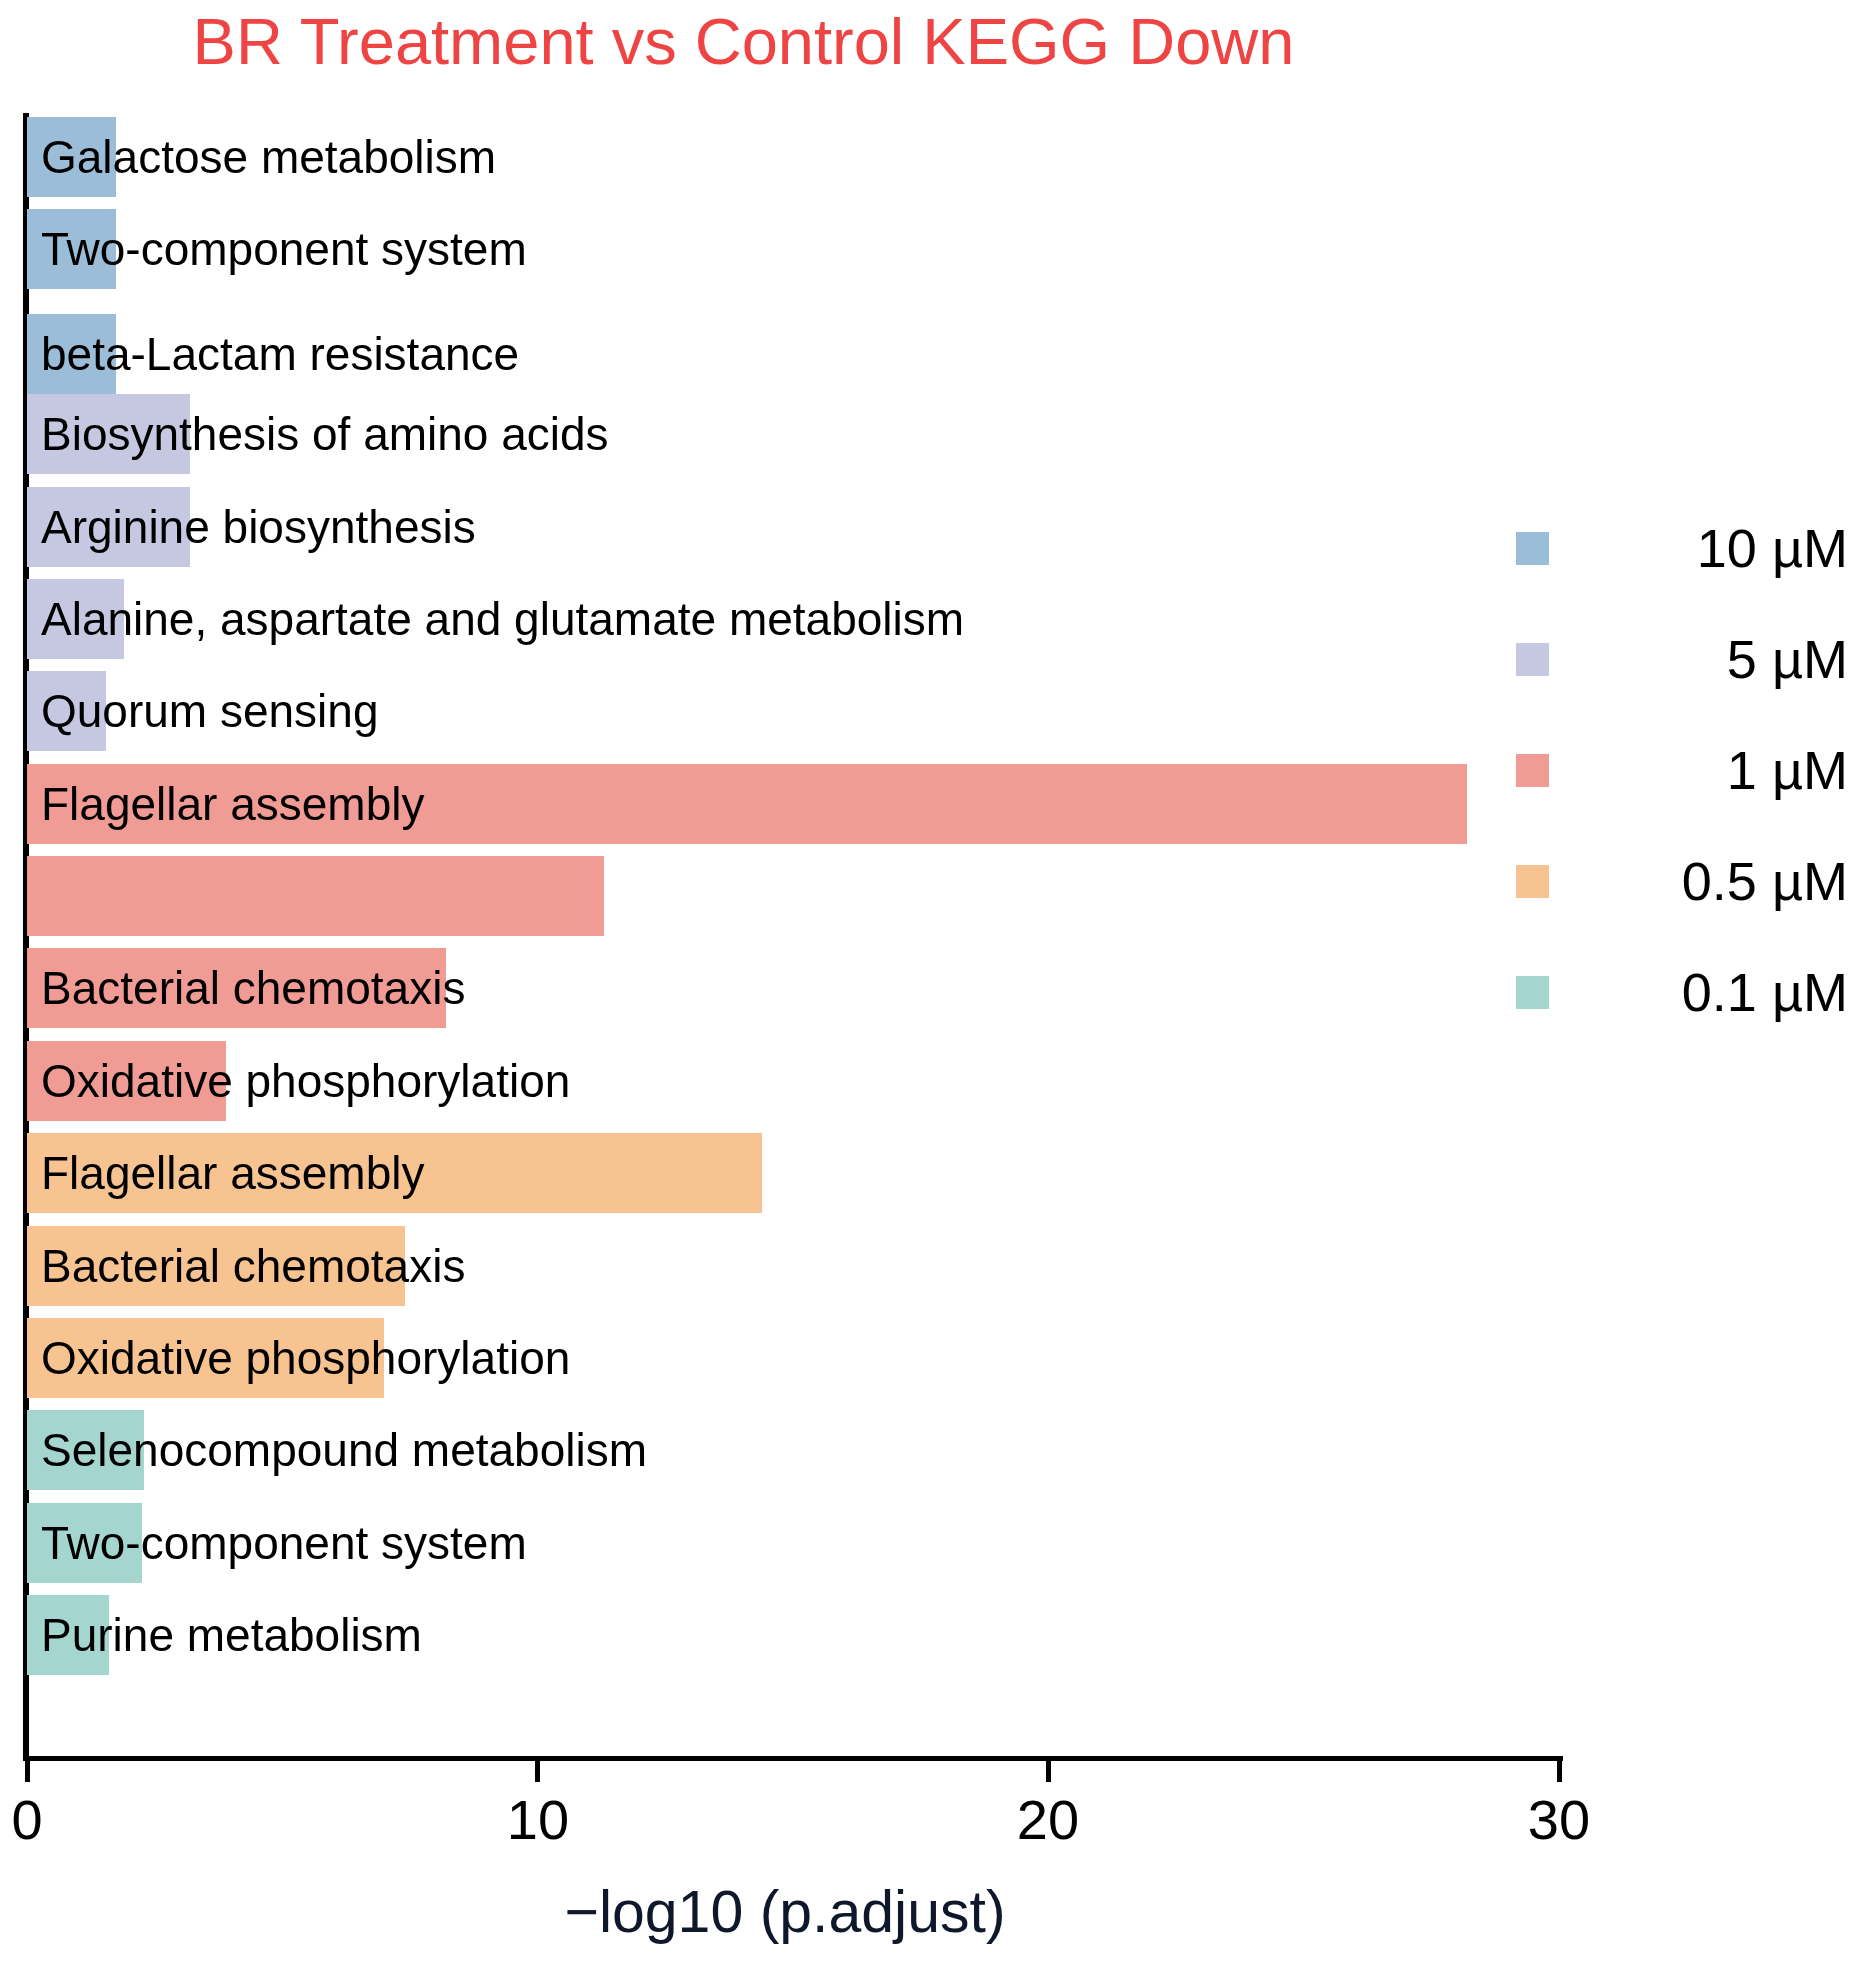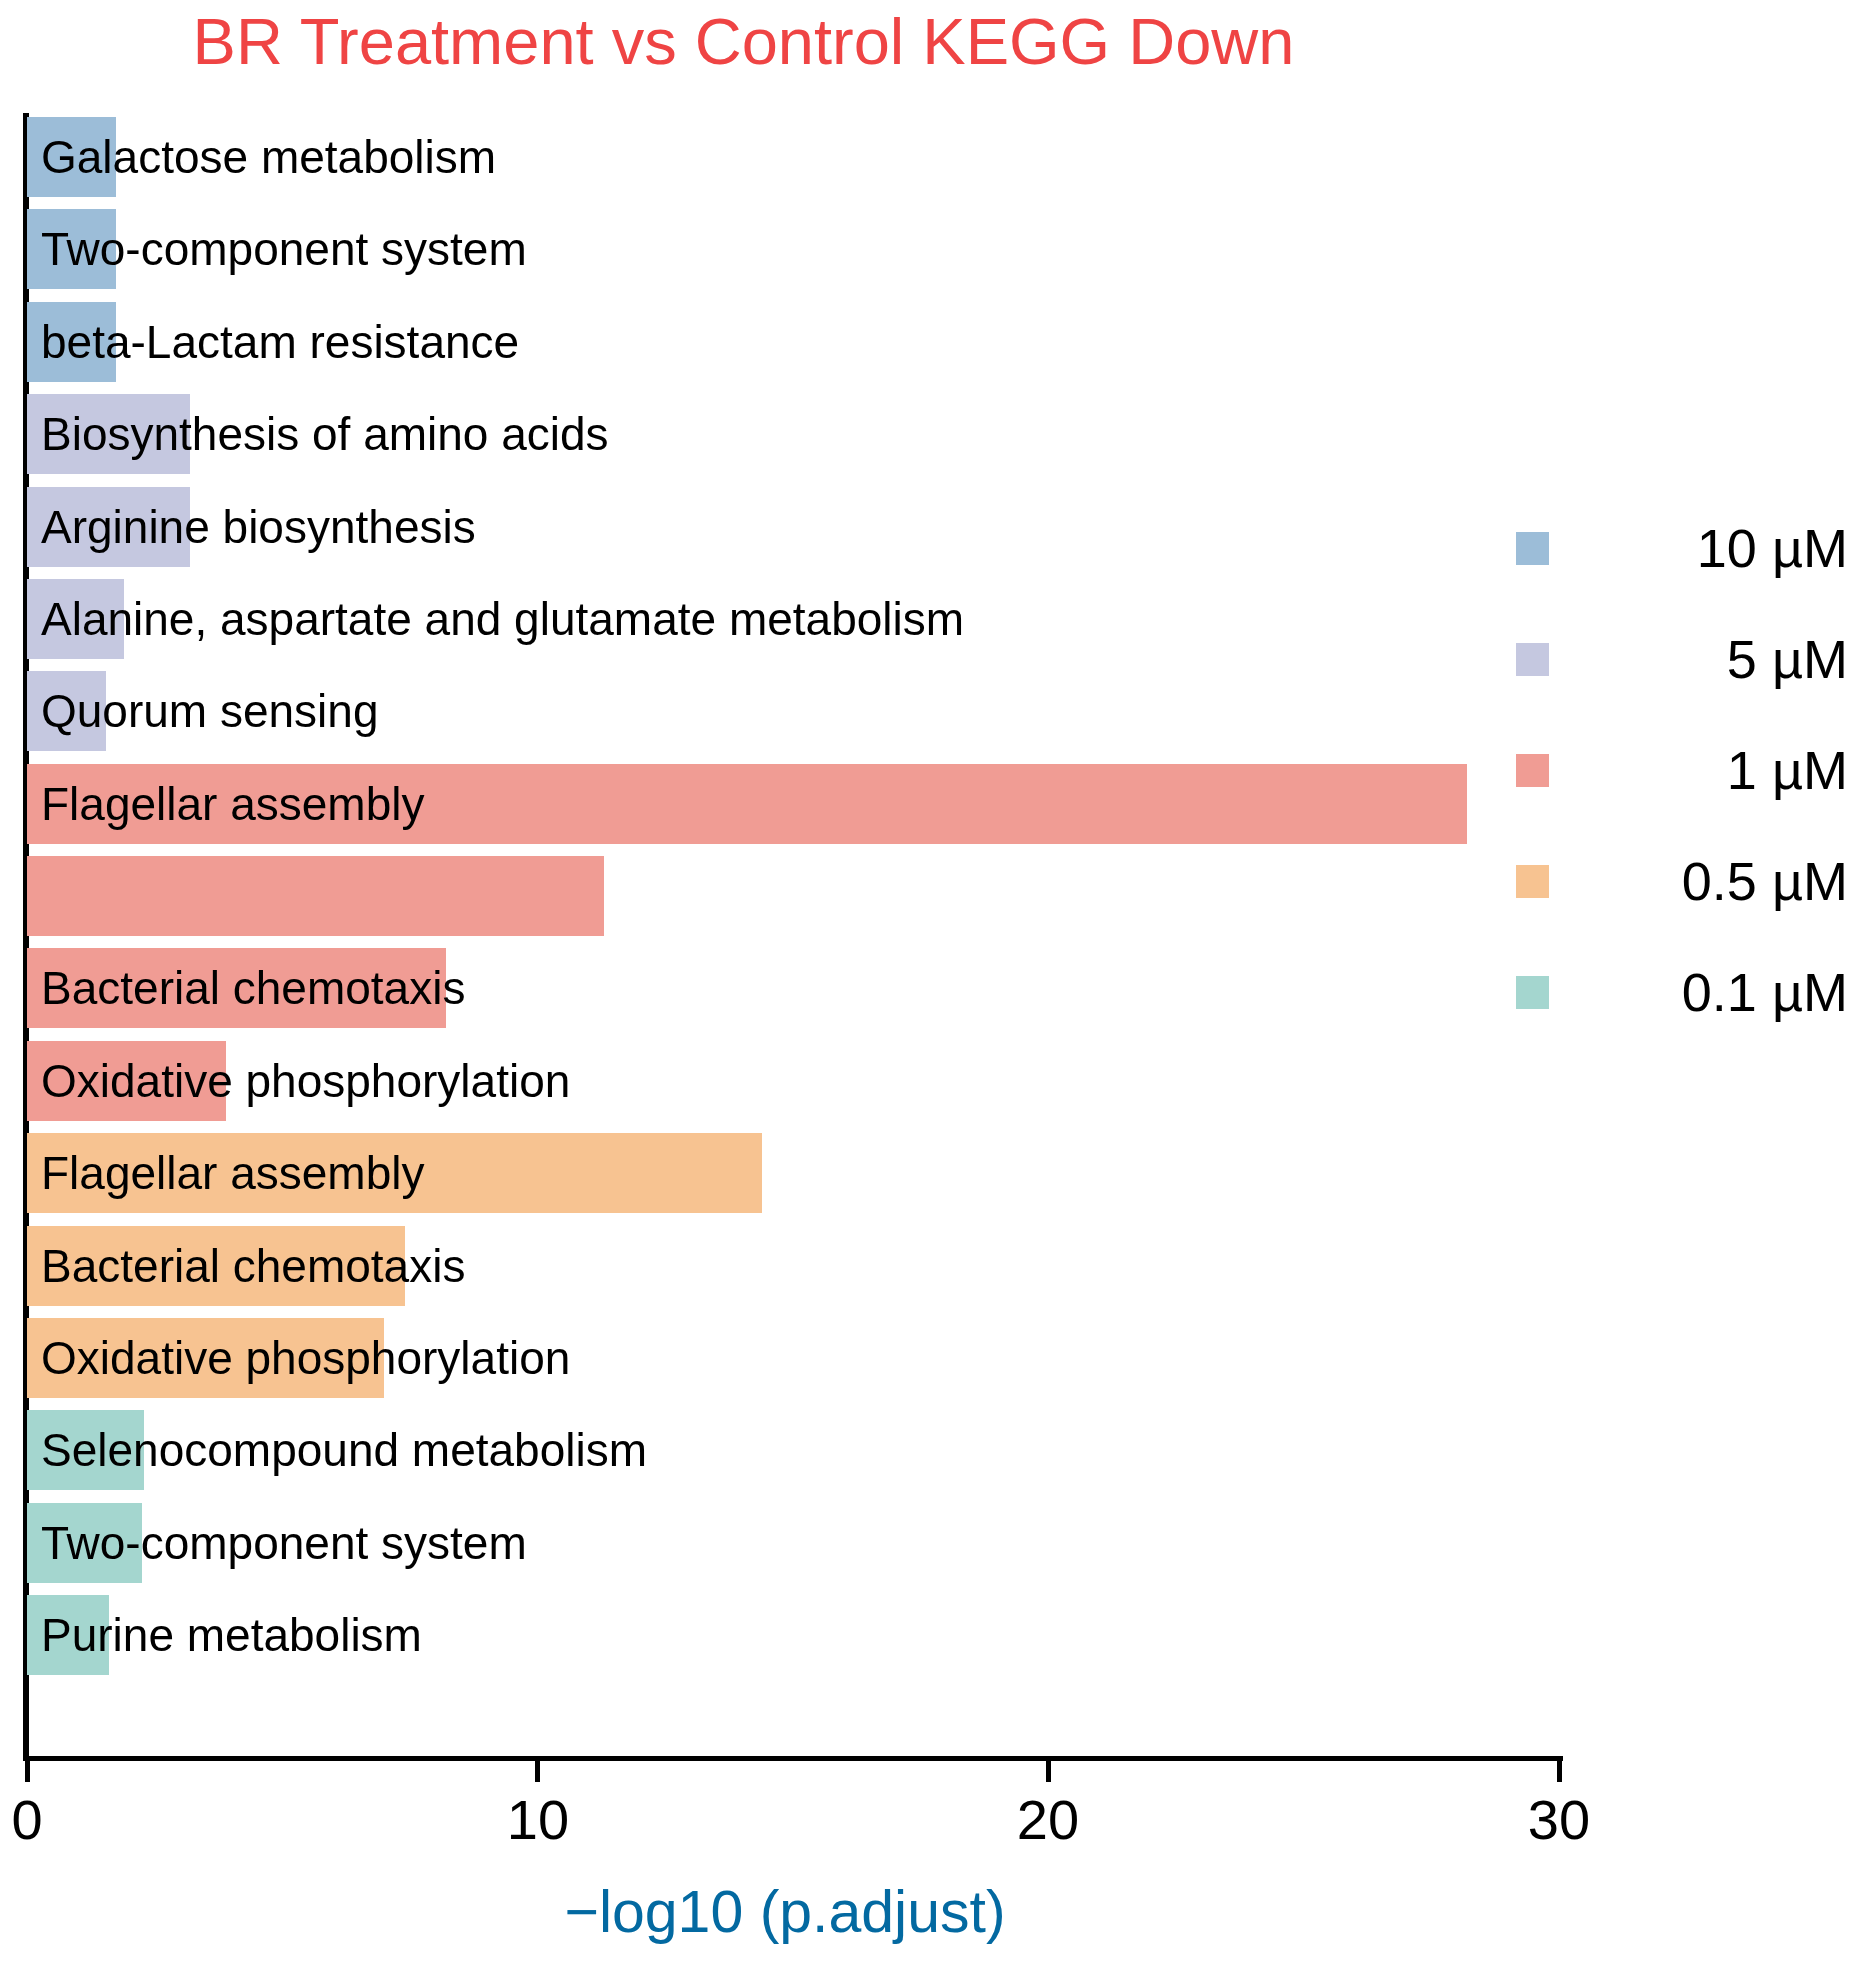--- a/index.html
+++ b/index.html
@@ -125,21 +125,21 @@
   }
 
   .x-axis-title {
     position: absolute;
     left: 0;
     top: 1878px;
     width: 1570px;
     text-align: center;
     font-size: 59px;
     line-height: 68px;
-    color: #0369a1;
+    color: #0f172a;
     white-space: nowrap;
   }
 
   
   .legend {
     position: absolute;
     left: 1495px;
     top: 518px;
     width: 353px;
   }
@@ -178,21 +178,21 @@
     <div class="y-axis-line"></div>
     <div class="bars-layer" id="bars-layer">
         <div class="bar-row" style="top: 6px; width: 1592px;">
           <div class="bar-rect" style="width: 89px; background: rgb(156, 189, 216);"></div>
           <div class="bar-label">Galactose metabolism</div>
         </div>
         <div class="bar-row" style="top: 98px; width: 1592px;">
           <div class="bar-rect" style="width: 89px; background: rgb(156, 189, 216);"></div>
           <div class="bar-label">Two-component system</div>
         </div>
-        <div class="bar-row" style="top: 191px; width: 1592px;">
+        <div class="bar-row" style="top: 203px; width: 1592px;">
           <div class="bar-rect" style="width: 89px; background: rgb(156, 189, 216);"></div>
           <div class="bar-label">beta-Lactam resistance</div>
         </div>
         <div class="bar-row" style="top: 283px; width: 1592px;">
           <div class="bar-rect" style="width: 163px; background: rgb(197, 200, 224);"></div>
           <div class="bar-label">Biosynthesis of amino acids</div>
         </div>
         <div class="bar-row" style="top: 376px; width: 1592px;">
           <div class="bar-rect" style="width: 163px; background: rgb(197, 200, 224);"></div>
           <div class="bar-label">Arginine biosynthesis</div>

